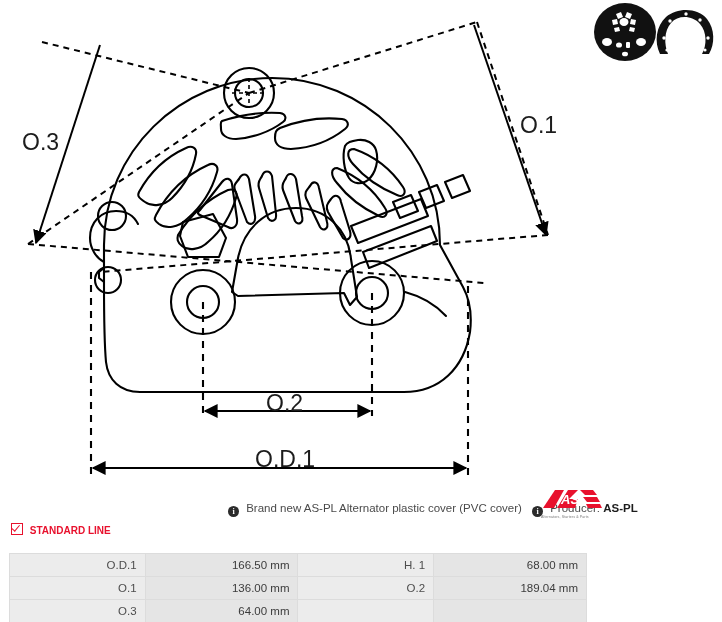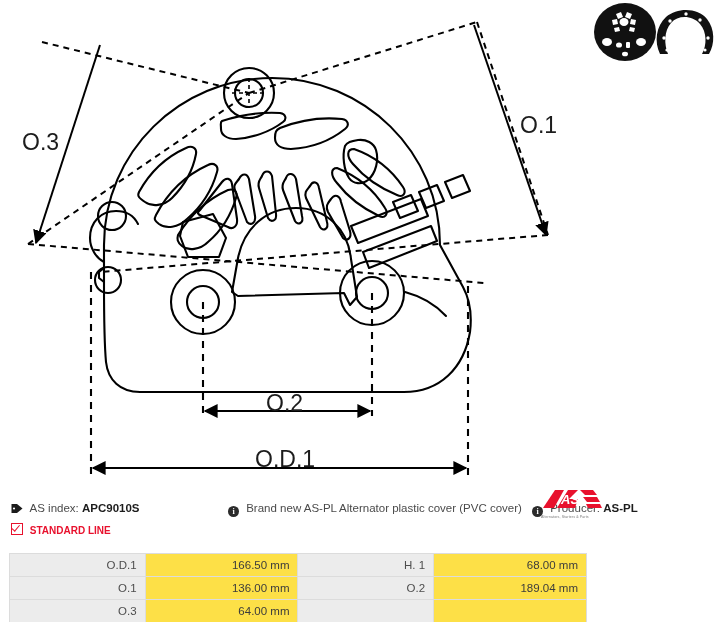--- a/index.html
+++ b/index.html
@@ -120,21 +120,21 @@
     table-layout: fixed;
   }
   #spec-table td {
     height: 22px;
     border: 1px solid #dcdcdc;
     font-size: 11.5px;
     color: #3c3c3c;
     padding: 0 8px;
     text-align: right;
     vertical-align: middle;
-    background: #fde047;
+    background: #e5e5e5;
   }
   #spec-table td.label-cell {
     background: #ececec;
     color: #4d4d4d;
   }
   .col-label { width: 23.5%; }
   .col-value { width: 26.5%; }
 </style>
 </head>
 <body>
@@ -322,30 +322,20 @@
         <circle cx="116" cy="36" r="1.7"></circle>
         <circle cx="75" cy="48" r="1.6"></circle>
         <circle cx="113" cy="48" r="1.6"></circle>
       </g>
     </g>
   </svg>
 </div>
 
 <div id="info-bar">
 
-  <div class="info-line" style="left:11px; top:9px;">
-    <span class="ico">
-      <svg width="12" height="11" viewBox="0 0 12 11">
-        <path d="M0.5 1 L6 1 L11.5 5.5 L6 10 L0.5 10 Z" fill="#1c1c1c"></path>
-        <circle cx="3" cy="5.5" r="1.1" fill="#ffffff"></circle>
-      </svg>
-    </span>
-    <span>AS index:</span>
-    <b>APC9010S</b>
-  </div>
 
   <div class="info-line" id="std-line" style="left:11px; top:31px;">
     <span class="ico check-box"></span>
     <span>STANDARD LINE</span>
   </div>
 
   <div class="info-line" style="left:228px; top:9px;">
     <span class="ico info-icon">i</span>
     <span>Brand new AS-PL Alternator plastic cover (PVC cover)</span>
   </div>

